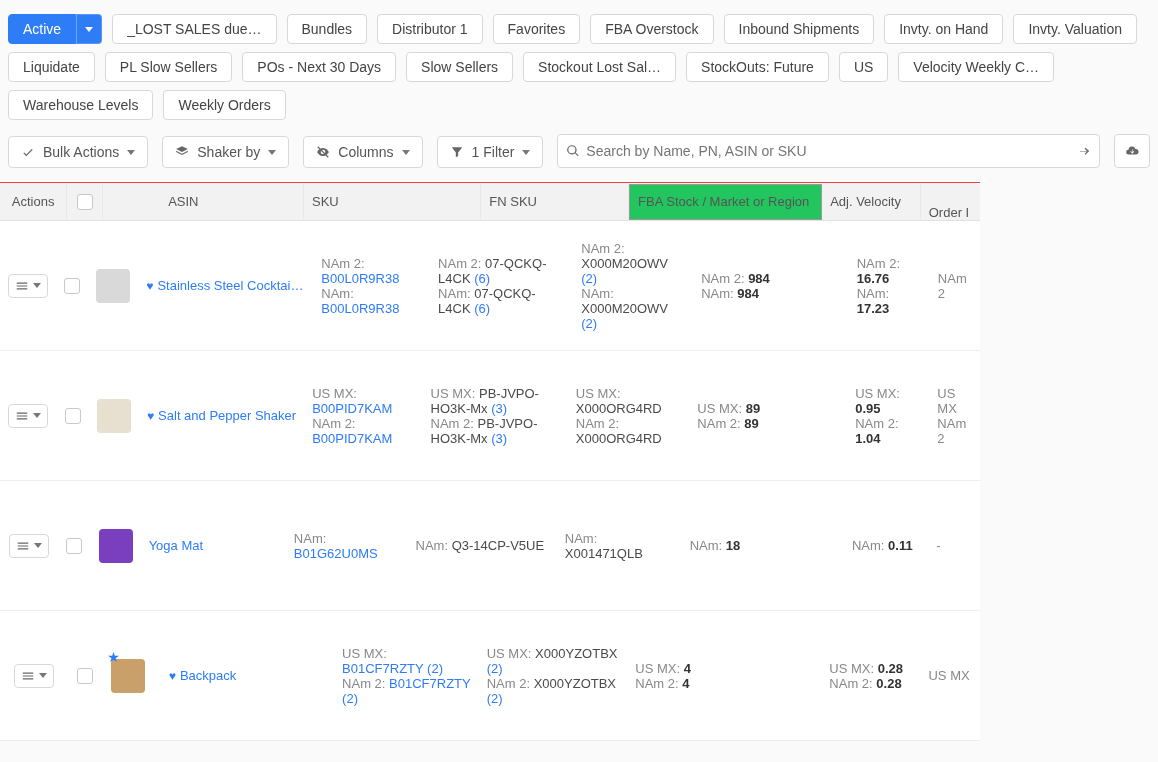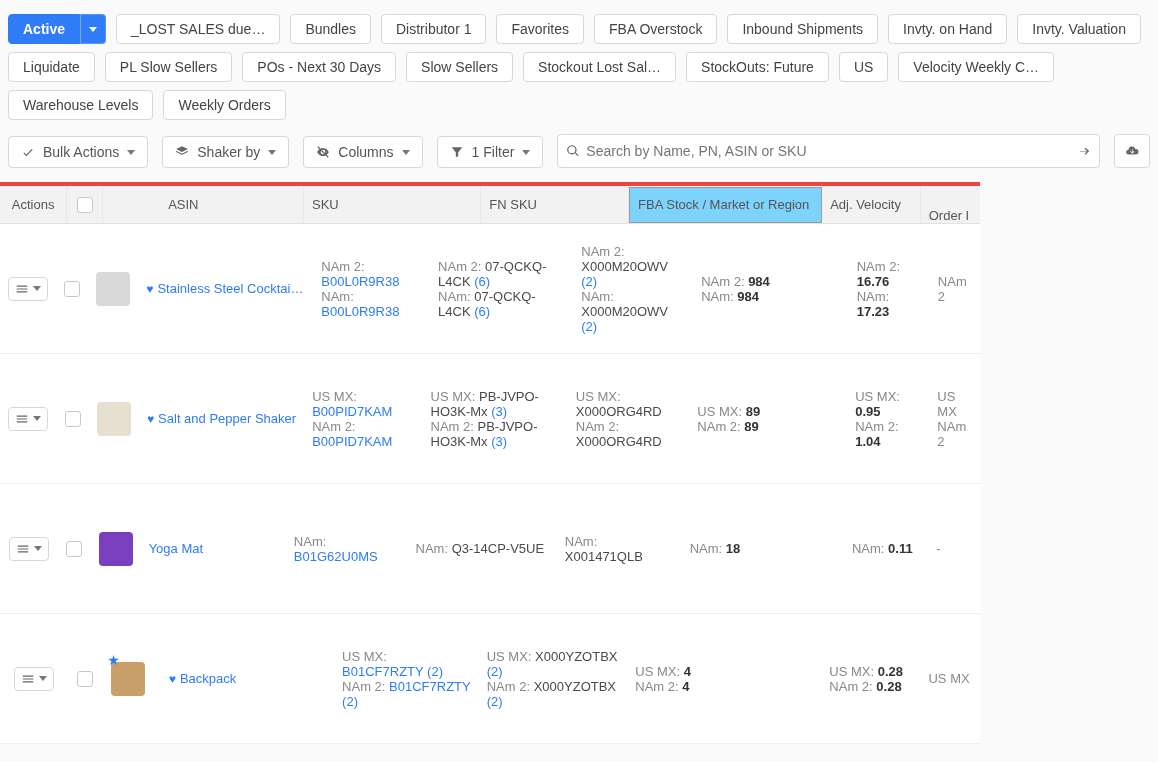--- a/index.html
+++ b/index.html
@@ -27,21 +27,21 @@
     color: #444;
     cursor: pointer;
     white-space: nowrap;
   }
   .pill-group { display: flex; }
   .pill-active {
     background: #2e7cf6;
     color: #fff;
     border-color: #2e7cf6;
     border-radius: 4px 0 0 4px;
-    font-weight: 700;
+    font-weight: 400;
   }
   .pill-caret {
     background: #2e7cf6;
     color: #fff;
     border: 1px solid #fff3;
     border-left: 1px solid #ffffff55;
     border-radius: 0 4px 4px 0;
     padding: 6px 8px;
     display: flex;
     align-items: center;
@@ -96,21 +96,21 @@
     border: 1px solid #d8d8d8;
     background: #fff;
     border-radius: 4px;
     width: 36px; height: 34px;
     display: flex; align-items: center; justify-content: center;
     cursor: pointer;
   }
 
   
   .grid {
-    border-top: 4px solid #ef4444;
+    border-top: 1px solid #ef4444;
     overflow: hidden;
     width: 980px;
   }
   .hdr {
     display: flex;
     background: #f2f2f2;
     border-bottom: 1px solid #e2e2e2;
     height: 38px;
     align-items: center;
     font-size: 13px;
@@ -135,21 +135,21 @@
   .col-fba     { width: 196px; }
   .col-vel     { width: 100px; }
   .col-ord     { width: 60px; }
   .hdr .handle {
     position:absolute; right:2px; top:12px;
     width:12px; height:12px;
     opacity:.35;
   }
   .hdr .col-fba {
     border: 1px solid #9b9b9b;
-    background:#7dd3fc;
+    background:#22c55e;
     height: 36px;
   }
 
   .row {
     display: flex;
     border-bottom: 1px solid #eee;
     min-height: 130px;
     align-items: center;
     font-size: 13px;
     background:#fff;

